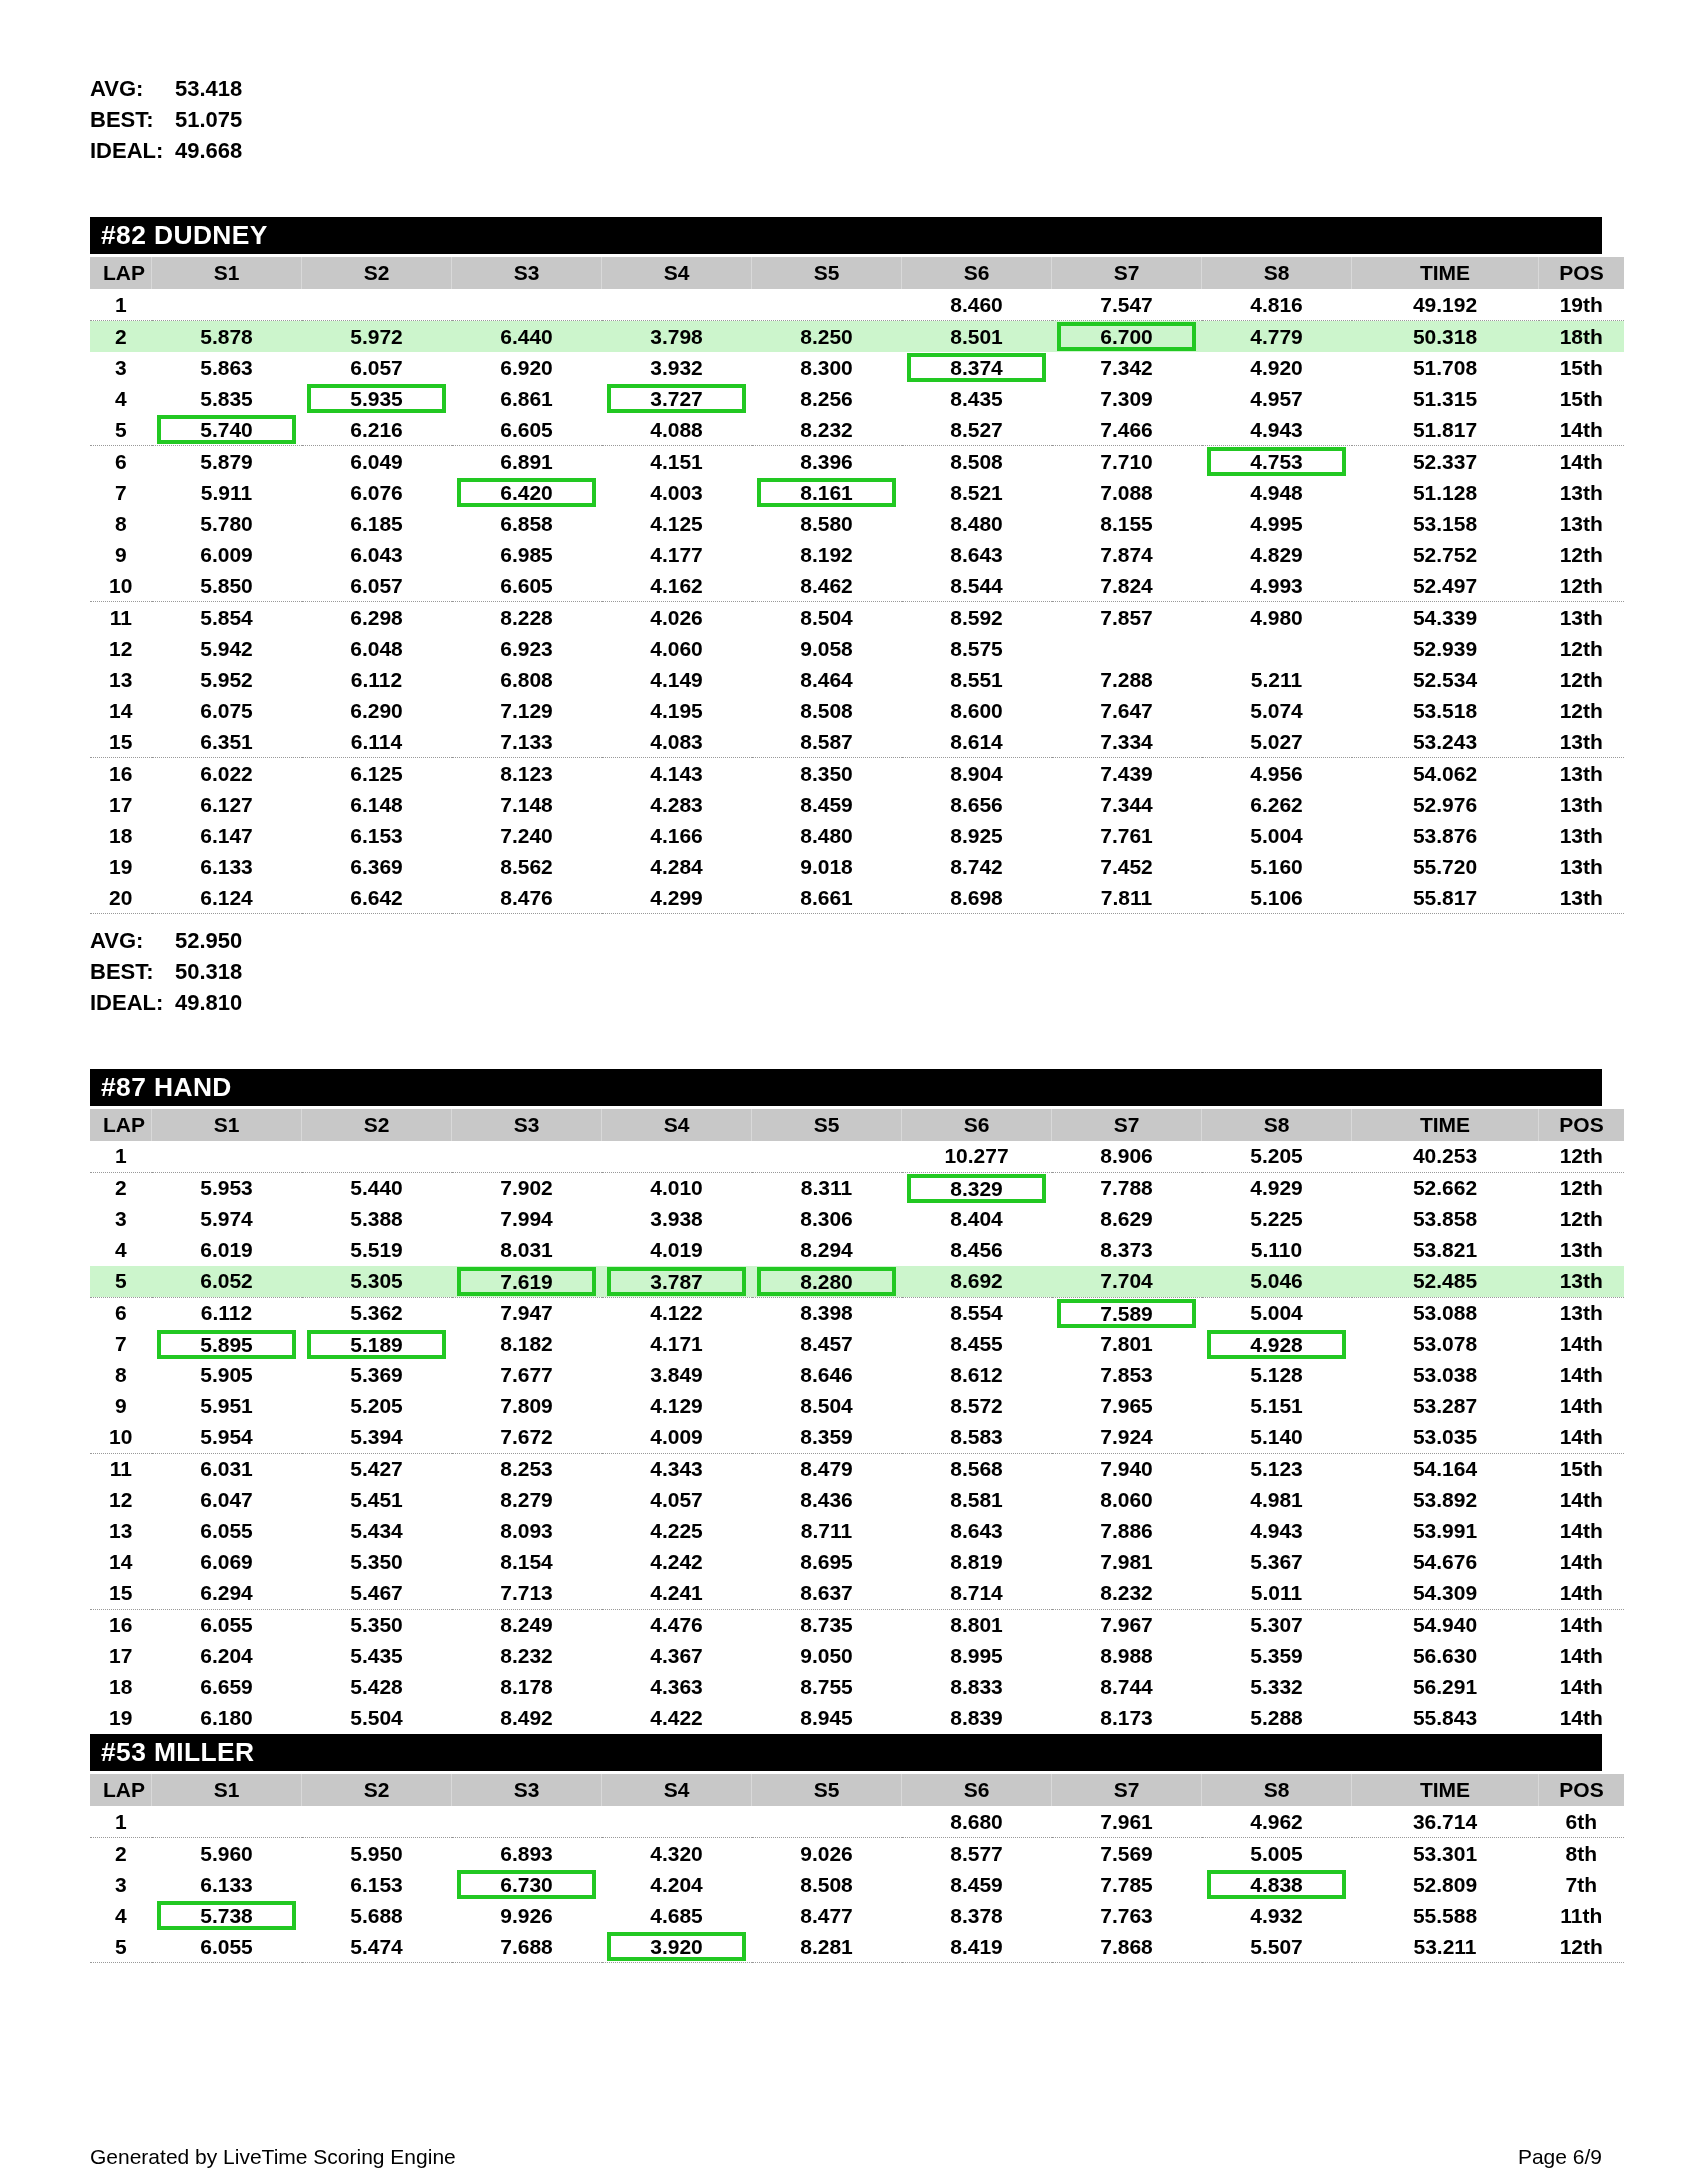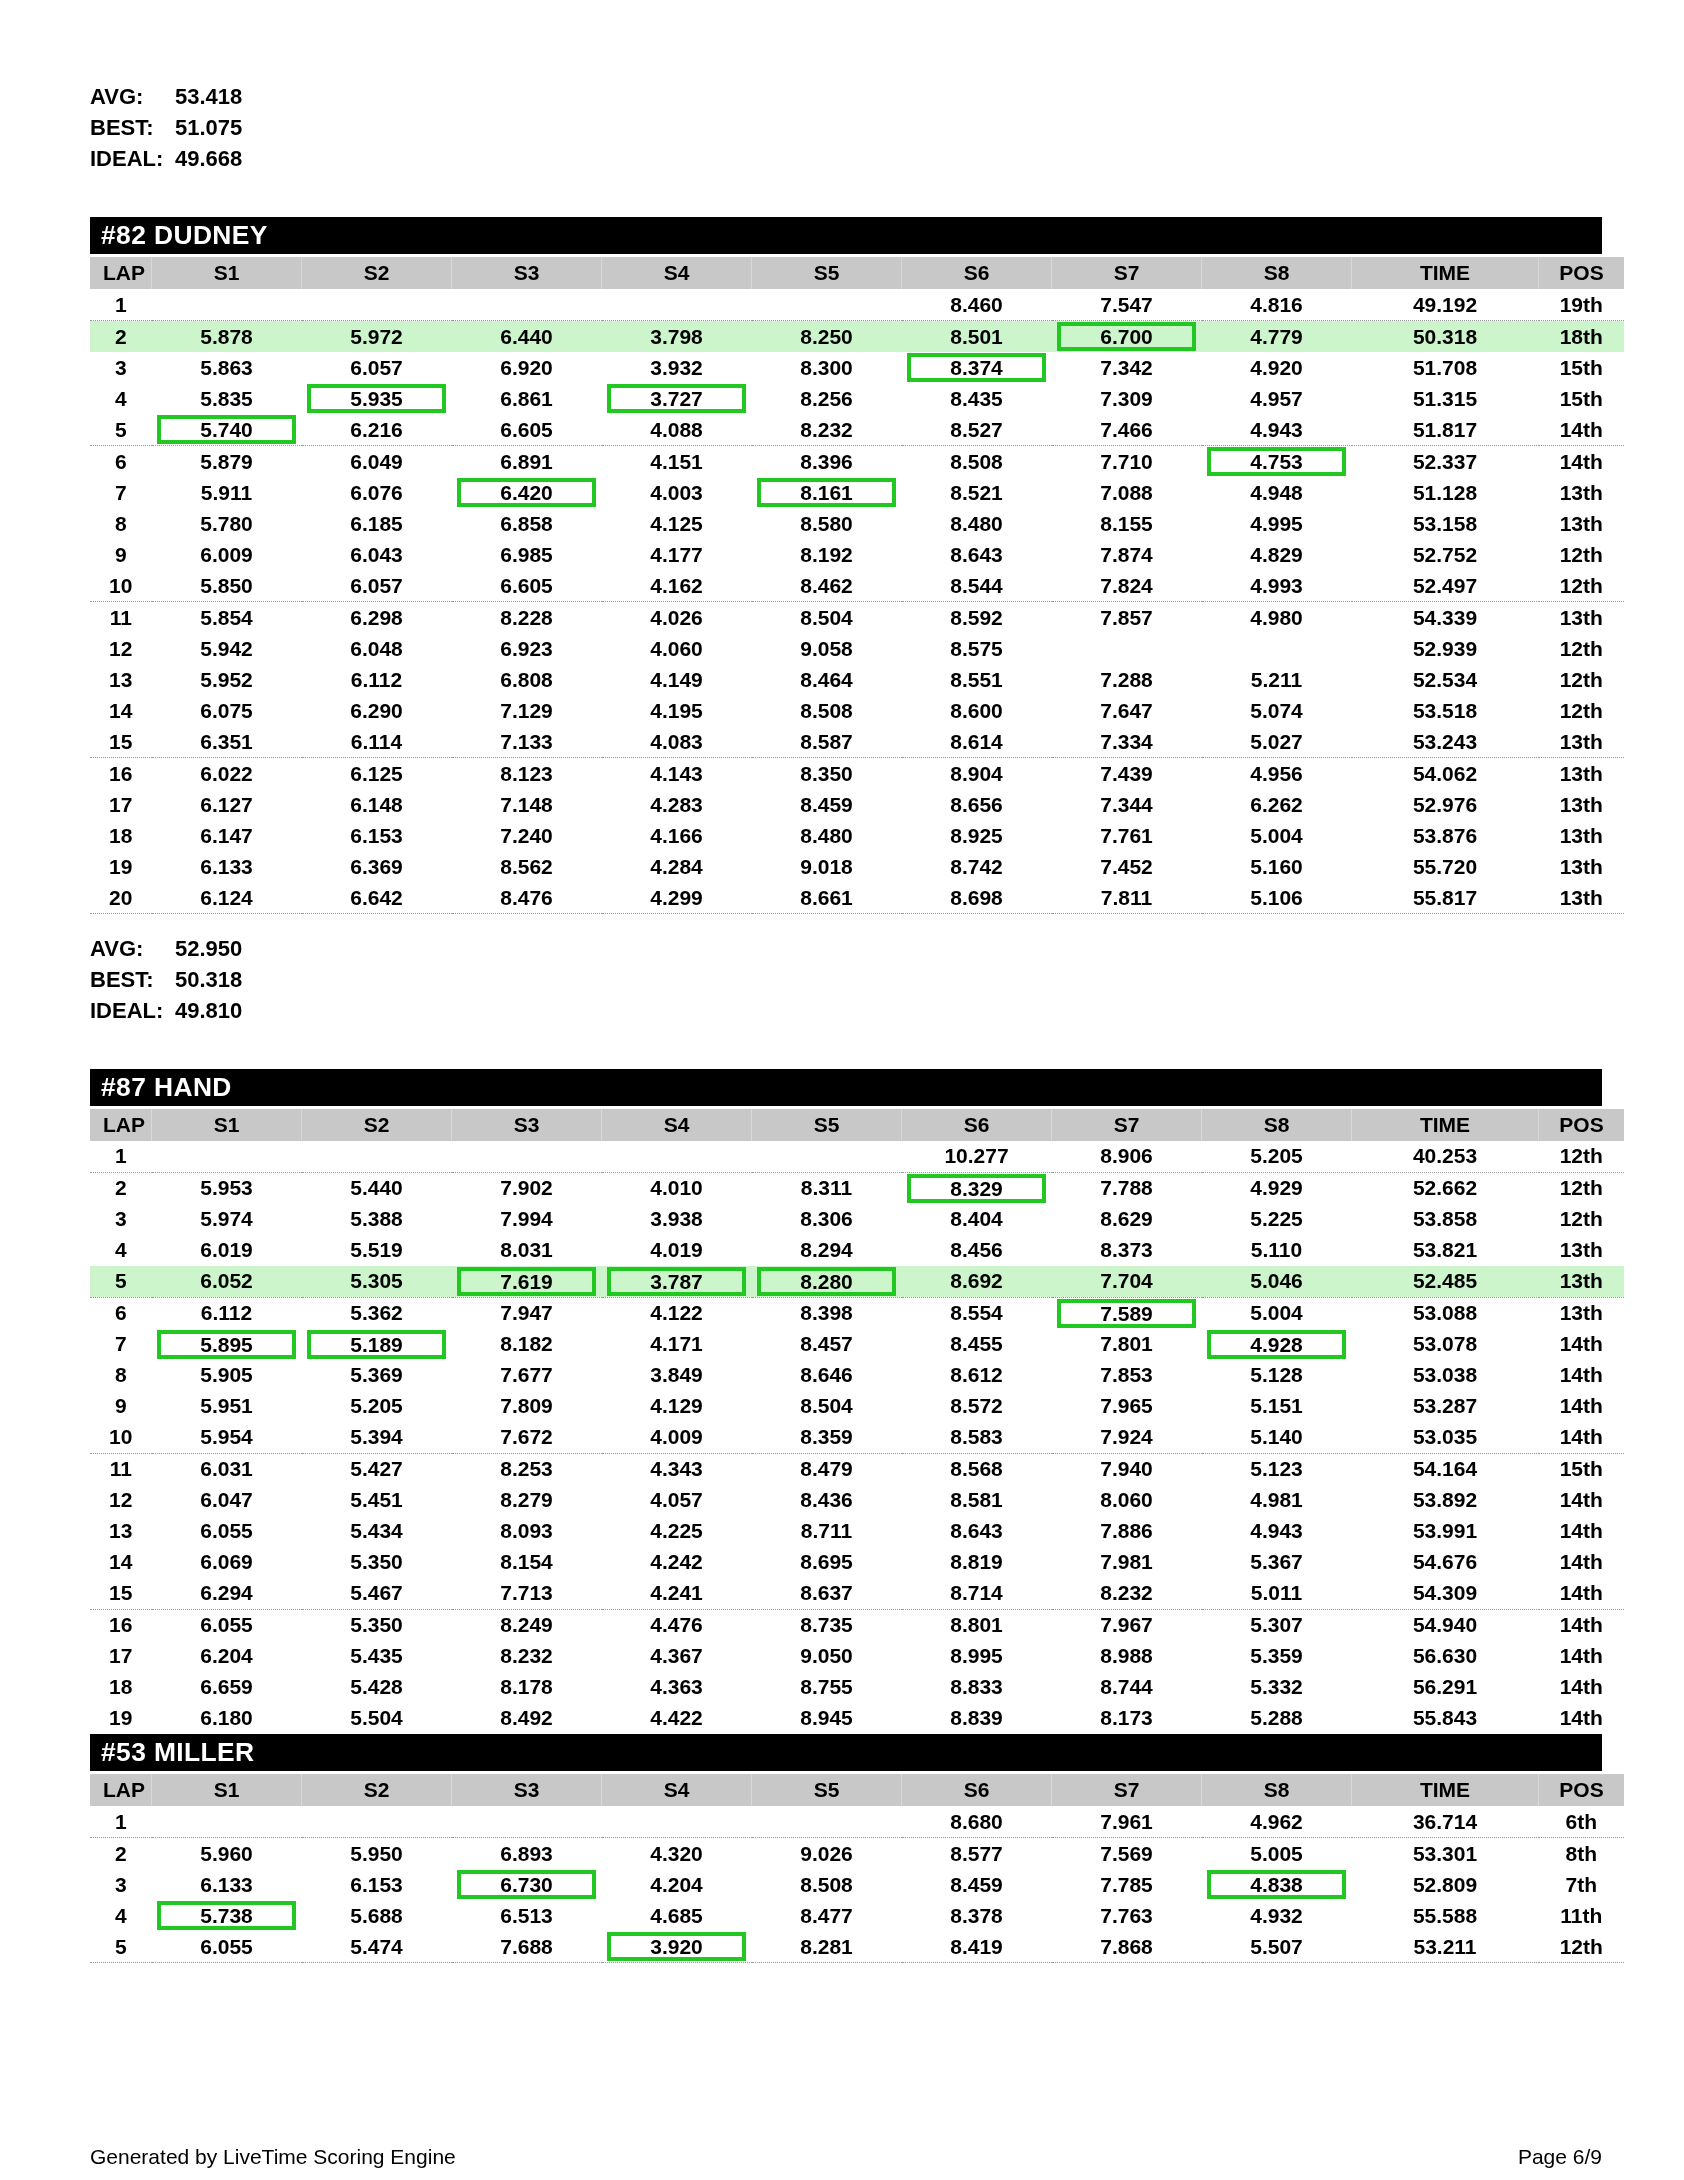--- a/index.html
+++ b/index.html
@@ -25,21 +25,20 @@
   }
   .stat-row {
     height: 31px;
     line-height: 31px;
     font-size: 22px;
     font-weight: bold;
   }
   .stat-label {
     display: inline-block;
     width: 85px;
-    margin-top: 8px;
   }
   .stat-value {
     display: inline-block;
   }
   .table-stats {
     margin-top: 10.2px;
   }
 
   
   section.lap-table {
@@ -772,21 +771,21 @@
             </td>
             <td class="c9">52.809</td>
             <td class="c10">7th</td>
           </tr>
           <tr>
             <td class="c0">4</td>
             <td class="c1">
               <span class="box">5.738</span>
             </td>
             <td class="c2">5.688</td>
-            <td class="c3">6.513</td>
+            <td class="c3">9.926</td>
             <td class="c4">4.685</td>
             <td class="c5">8.477</td>
             <td class="c6">8.378</td>
             <td class="c7">7.763</td>
             <td class="c8">4.932</td>
             <td class="c9">55.588</td>
             <td class="c10">11th</td>
           </tr>
           <tr class="sep">
             <td class="c0">5</td>

